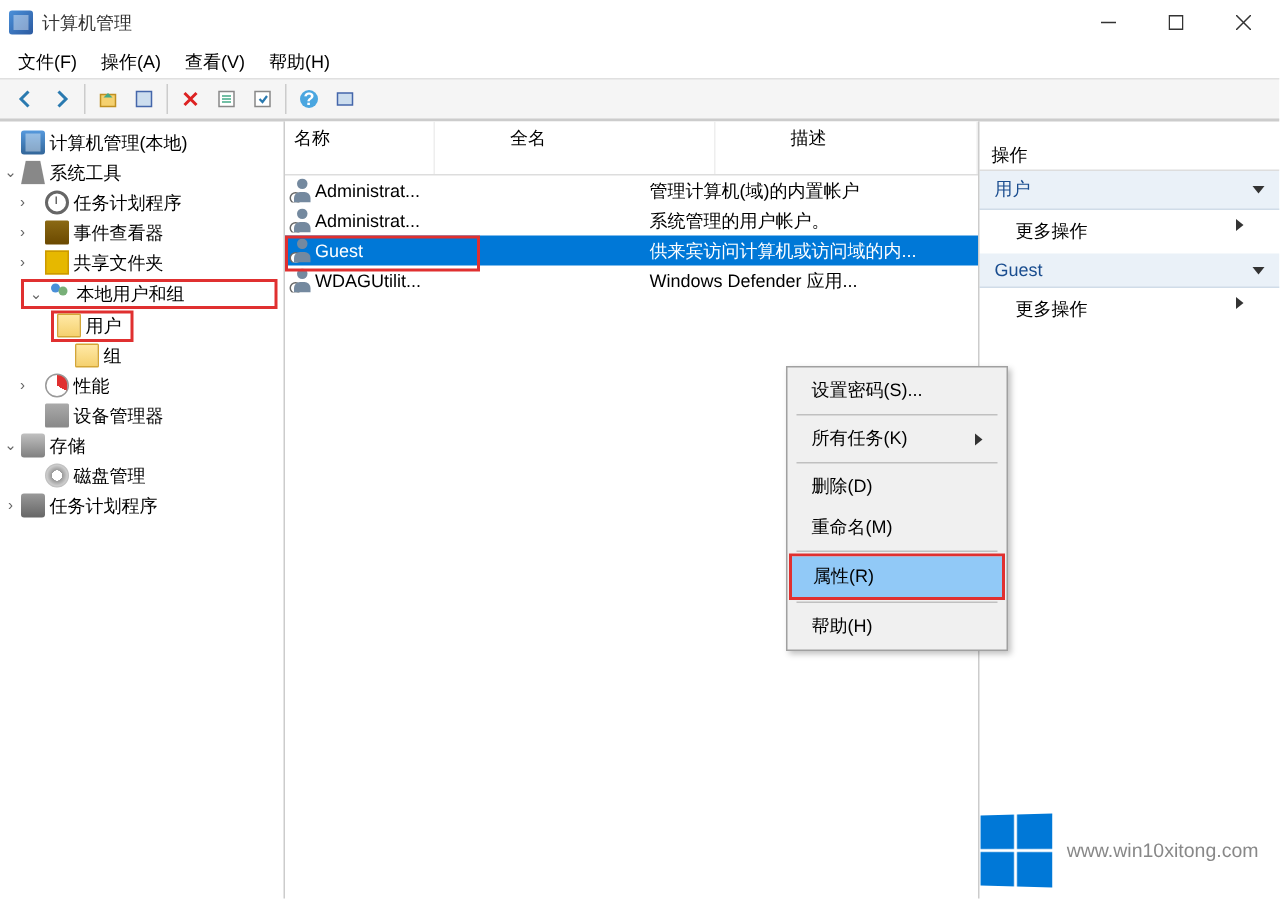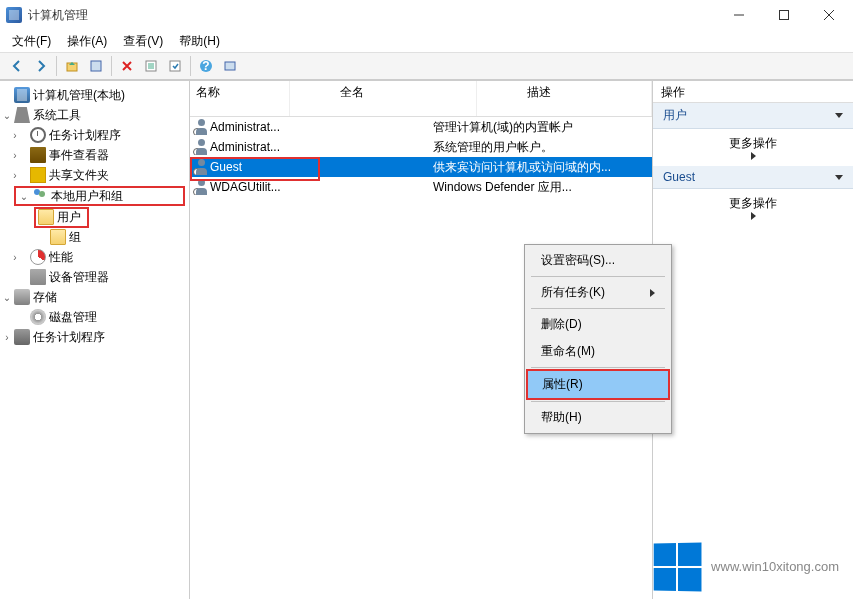--- a/index.html
+++ b/index.html
@@ -56,24 +56,24 @@
 .lh-full { width: 143px; }
 .lh-desc { flex: 1; }
 .list-body { position: relative; }
 .list-row { display: flex; height: 20px; align-items: center; }
 .list-row.sel { background: #0078d7; color: #fff; }
 .list-row .cname { width: 100px; padding-left: 4px; display: flex; align-items: center; overflow: hidden; }
 .list-row .cfull { width: 143px; }
 .list-row .cdesc { flex: 1; overflow: hidden; text-overflow: ellipsis; white-space: nowrap; padding-right: 6px; }
 .guest-hl { position: absolute; left: 0; top: 40px; width: 130px; height: 24px; border: 2px solid #e03030; pointer-events: none; }
 
-.actions-pane { width: 200px; background: #fff; }
+.actions-pane { width: 200px; background: #fff; margin-top: 11px; }
 .actions-header { height: 22px; padding: 3px 8px; border-bottom: 1px solid #ddd; background: #fff; font-weight: 400; }
 .action-group-hd { background: #eaf1f8; padding: 4px 10px; display: flex; justify-content: space-between; align-items: center; color: #1a4d8f; border-bottom: 1px solid #d0dce8; }
-.action-item { padding: 6px 24px; display: flex; justify-content: space-between; align-items: center; flex-direction: column; }
+.action-item { padding: 6px 24px; display: flex; justify-content: space-between; align-items: flex-start; }
 .tri { width: 0; height: 0; border-top: 5px solid #333; border-left: 4px solid transparent; border-right: 4px solid transparent; }
 .tri-r { width: 0; height: 0; border-left: 5px solid #333; border-top: 4px solid transparent; border-bottom: 4px solid transparent; }
 
 .context-menu { position: absolute; left: 334px; top: 163px; width: 148px; background: #f0f0f0; border: 1px solid #a0a0a0; box-shadow: 2px 2px 4px rgba(0,0,0,.25); z-index: 10; padding: 2px; }
 .ctx-item { padding: 5px 14px; display: flex; justify-content: space-between; align-items: center; }
 .ctx-item.hl { background: #91c9f7; }
 .ctx-sep { height: 1px; background: #c0c0c0; margin: 2px 4px; }
 .ctx-hl-box { border: 2px solid #e03030; margin: -1px; }
 
 .watermark { position: absolute; right: 14px; bottom: 10px; display: flex; align-items: center; gap: 10px; z-index: 5; }

